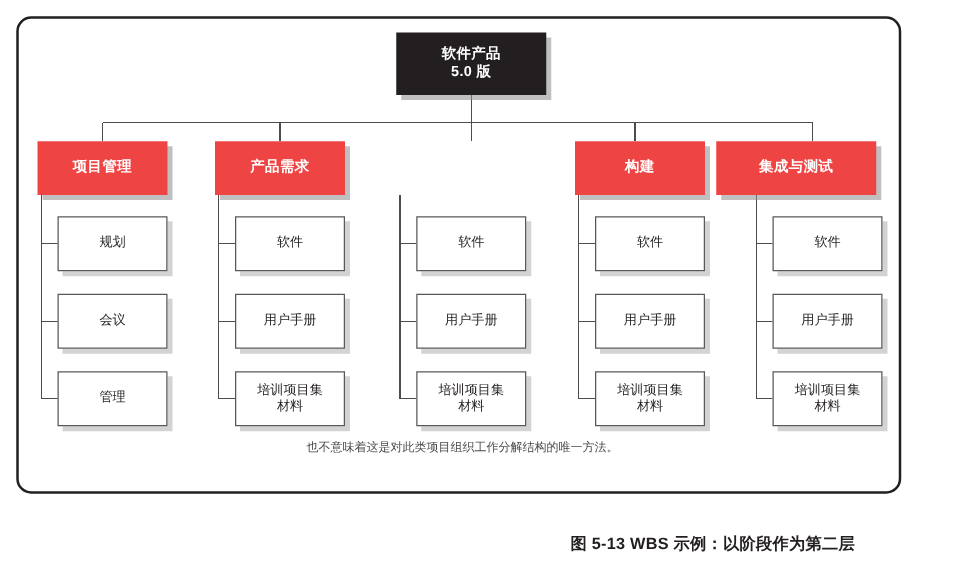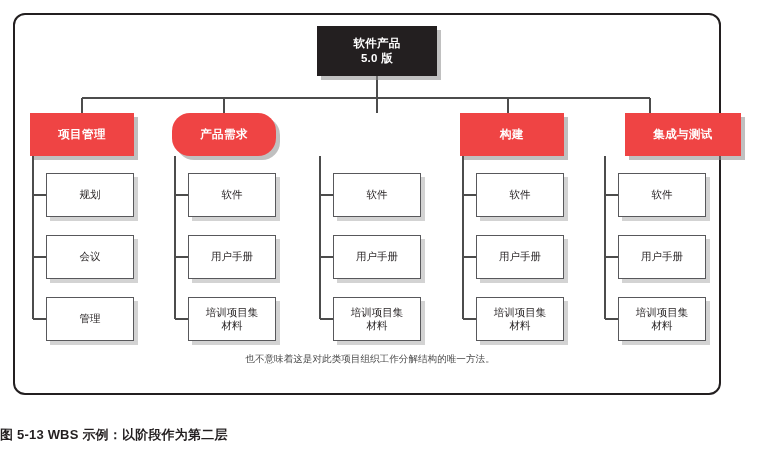--- a/index.html
+++ b/index.html
@@ -107,21 +107,21 @@
     color: #4a4a4a;
   }
   .footnote span { display: block; }
 
   
   .caption {
     position: absolute;
     left: 0;
     top: 426px;
     width: 684px;
-    text-align: left;
+    text-align: right;
     font-size: 13px;
     font-weight: bold;
     color: #231f20;
     letter-spacing: 0.2px;
   }
 </style>
 </head>
 <body>
 
 <div id="page">
@@ -168,30 +168,30 @@
 
   <div class="node node-root" style="left:317px; top:26px; width:120px; height:50px;">
     <span class="node-label">软件产品
 5.0 版</span>
   </div>
 
   <div class="node node-phase" style="left:30px; top:113px; width:104px; height:43px;">
     <span class="node-label">项目管理</span>
   </div>
 
-  <div class="node node-phase" style="left:172px; top:113px; width:104px; height:43px;border-radius:18px;">
+  <div class="node node-phase" style="left:172px; top:113px; width:104px; height:43px;">
     <span class="node-label">产品需求</span>
   </div>
 
 
   <div class="node node-phase" style="left:460px; top:113px; width:104px; height:43px;">
     <span class="node-label">构建</span>
   </div>
 
-  <div class="node node-phase" style="left:625px; top:113px; width:116px; height:43px;">
+  <div class="node node-phase" style="left:573px; top:113px; width:128px; height:43px;">
     <span class="node-label">集成与测试</span>
   </div>
 
   <div class="node node-leaf" style="left:46px; top:173px; width:88px; height:44px;">
     <span class="node-label">规划</span>
   </div>
   <div class="node node-leaf" style="left:46px; top:235px; width:88px; height:44px;">
     <span class="node-label">会议</span>
   </div>
   <div class="node node-leaf" style="left:46px; top:297px; width:88px; height:44px;">

